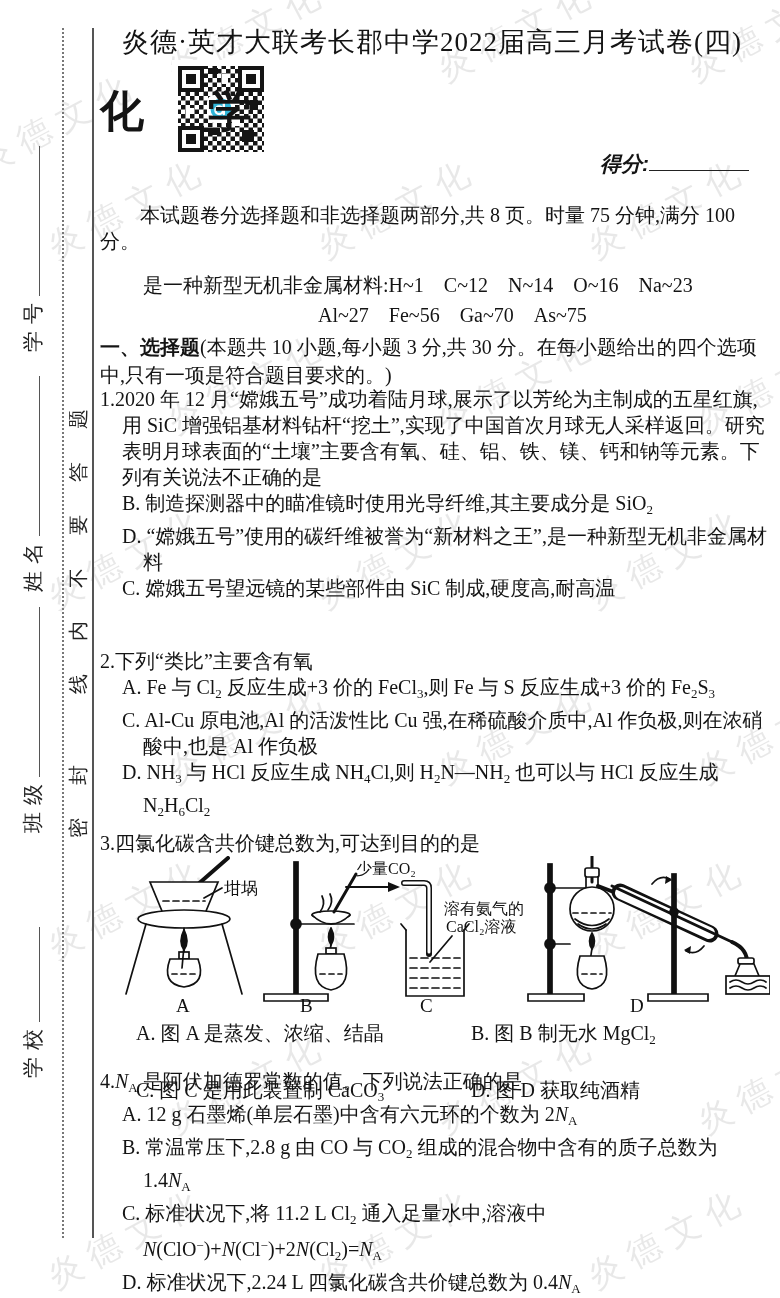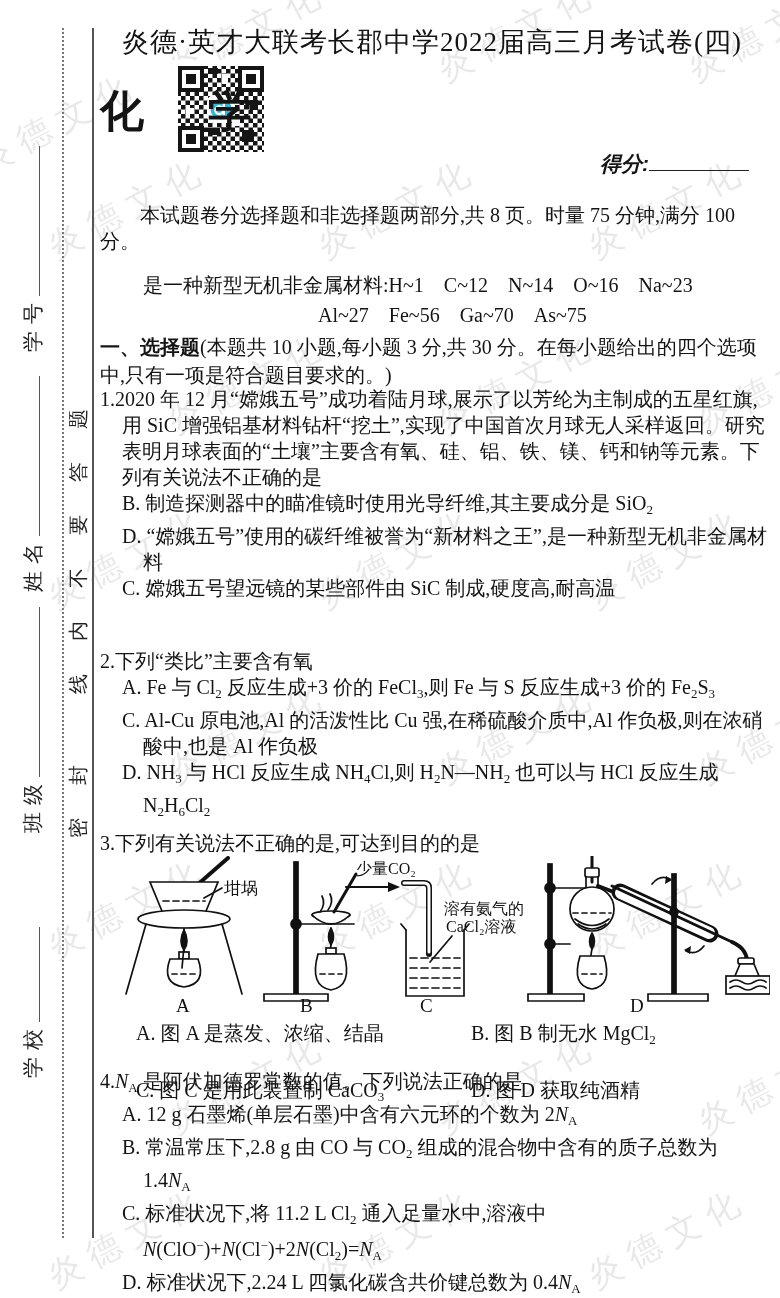--- a/index.html
+++ b/index.html
@@ -149,21 +149,21 @@
   </div>
 
   <div class="blk" style="top:648px">
     <div class="stem"><span>2.</span><span>下列“类比”主要含有氧</span></div>
     <div class="opt">A. Fe 与 Cl<sub>2</sub> 反应生成+3 价的 FeCl<sub>3</sub>,则 Fe 与 S 反应生成+3 价的 Fe<sub>2</sub>S<sub>3</sub></div>
     <div class="opt">C. Al-Cu 原电池,Al 的活泼性比 Cu 强,在稀硫酸介质中,Al 作负极,则在浓硝酸中,也是 Al 作负极</div>
     <div class="opt">D. NH<sub>3</sub> 与 HCl 反应生成 NH<sub>4</sub>Cl,则 H<sub>2</sub>N—NH<sub>2</sub> 也可以与 HCl 反应生成 N<sub>2</sub>H<sub>6</sub>Cl<sub>2</sub></div>
   </div>
 
   <div class="blk" style="top:830px">
-    <div class="stem"><span>3.</span><span>下列有关说法不正确的是,可达到目的的是</span></div>
+    <div class="stem"><span>3.</span><span>四氯化碳含共价键总数为,可达到目的的是</span></div>
 
     <div class="figure-row">
     <svg viewBox="0 0 670 160" width="670" height="160" fill="none" stroke="#111" stroke-width="1.7" stroke-linecap="round">
 
       <g>
         <line x1="128" y1="2" x2="80" y2="44" stroke-width="4"></line>
         <path d="M50,26 L118,26 L104,60 L64,60 Z" fill="#fff"></path>
         <line x1="63" y1="45" x2="105" y2="45" stroke-dasharray="6 4"></line>
         <line x1="104" y1="42" x2="122" y2="32"></line>
         <text x="124" y="38" font-size="17" stroke="none">坩埚</text>

